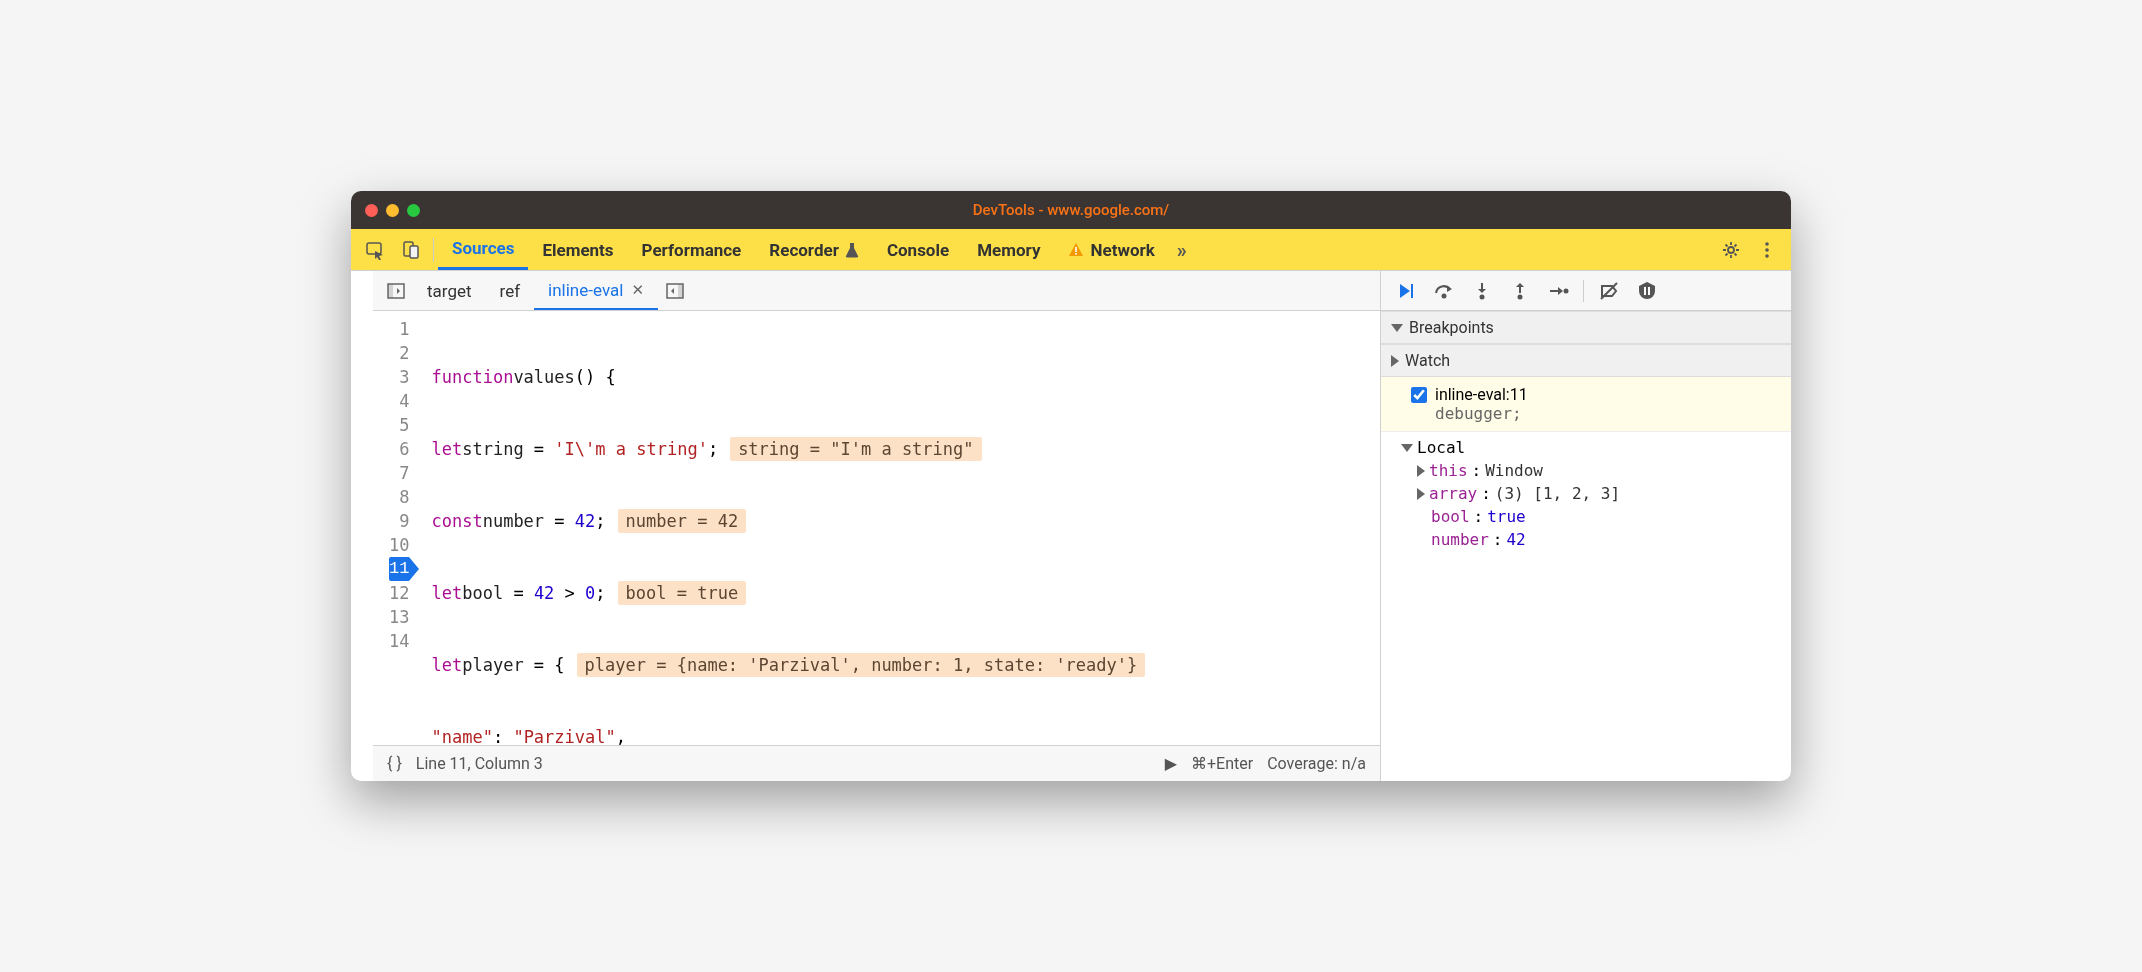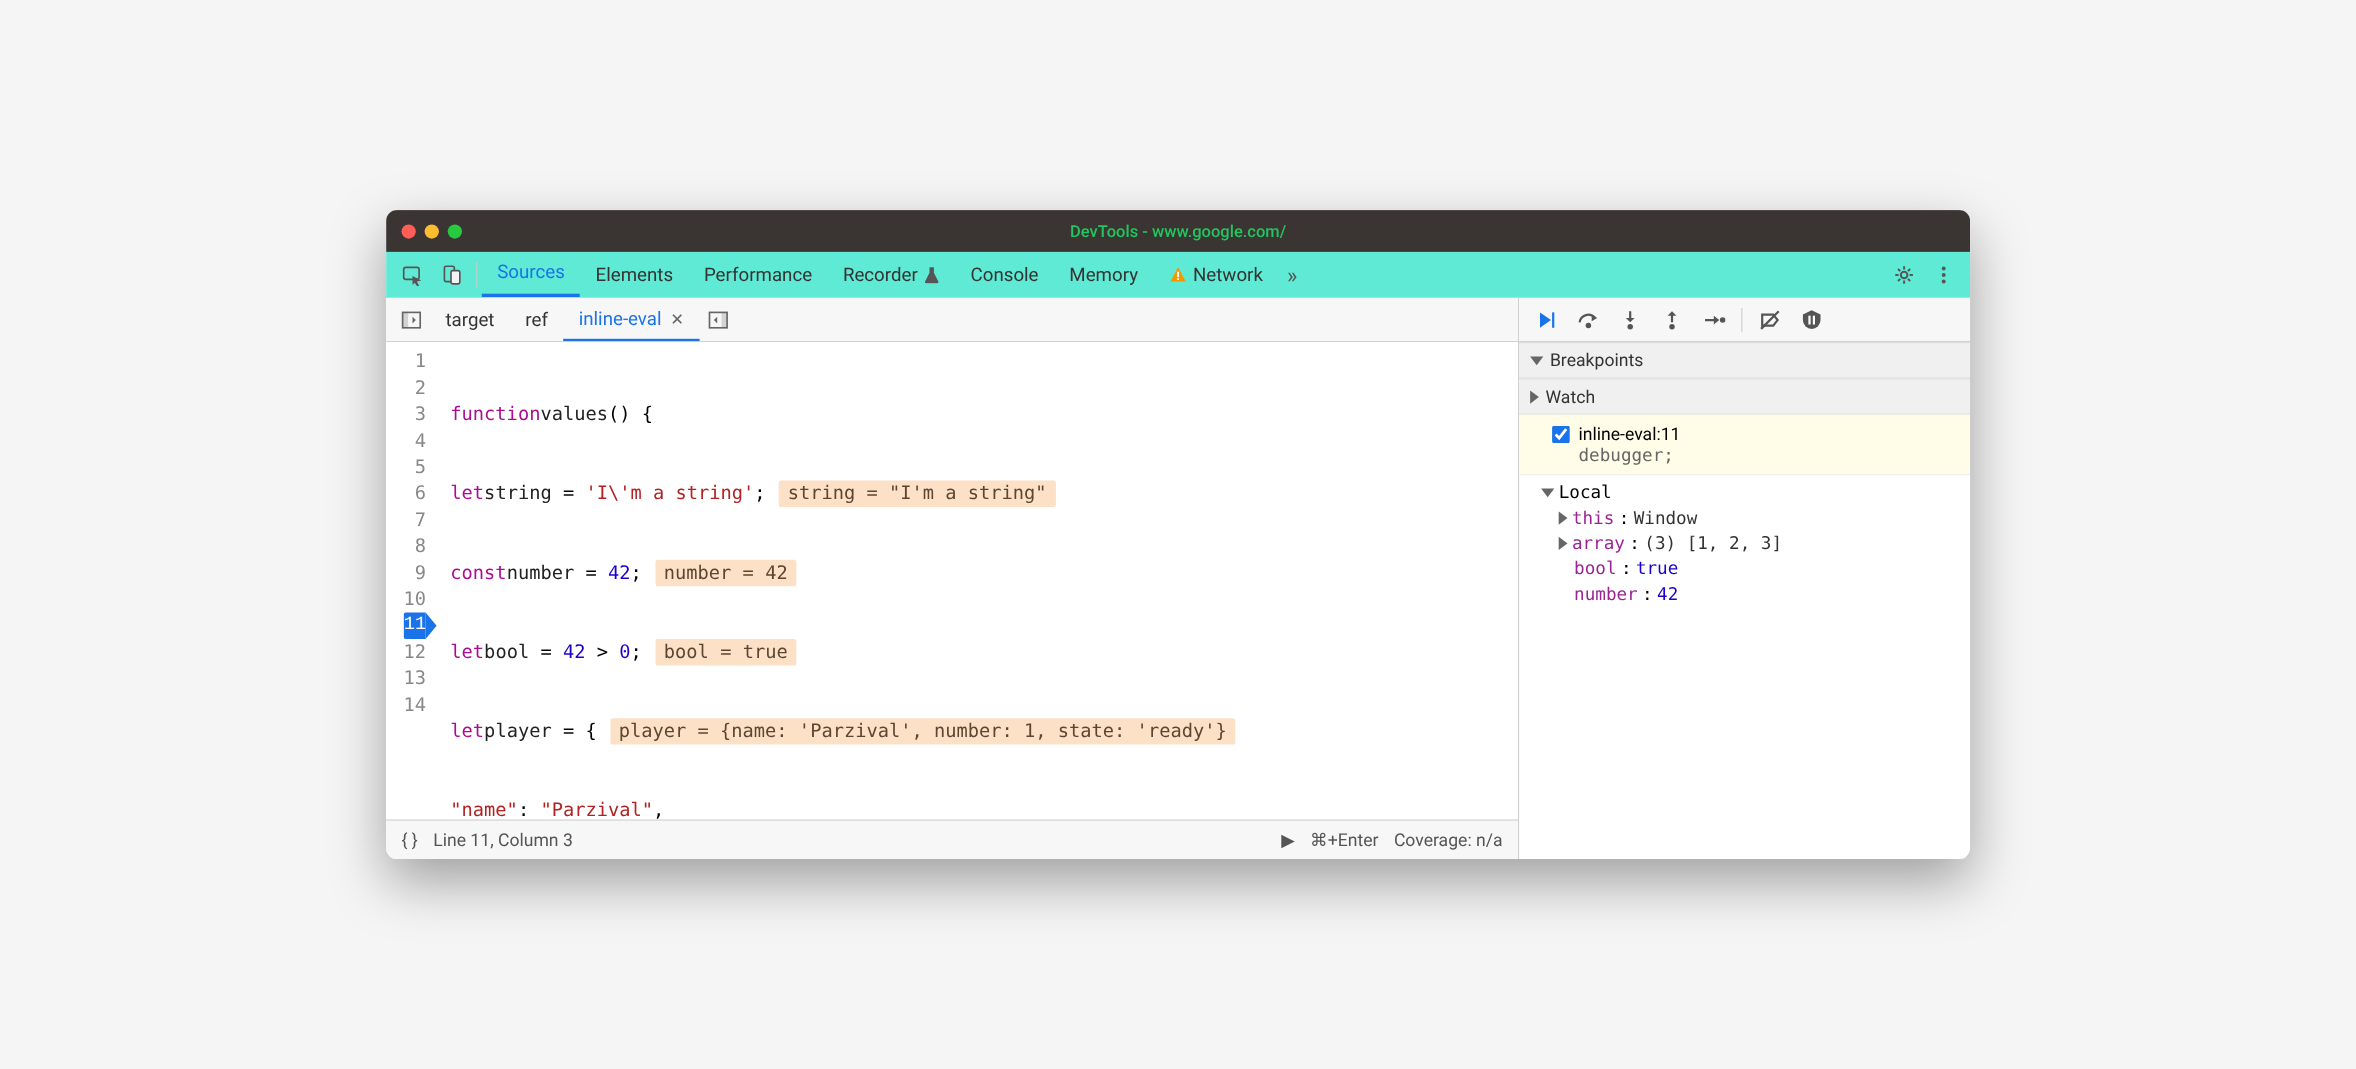--- a/index.html
+++ b/index.html
@@ -29,45 +29,47 @@
   padding: 0 14px;
   position: relative;
 }
 .traffic { display: flex; gap: 8px; }
 .traffic span { width: 13px; height: 13px; border-radius: 50%; }
 .tl-close { background: #ff5f57; }
 .tl-min { background: #febc2e; }
 .tl-max { background: #28c840; }
 .titlebar-title {
   position: absolute; left: 50%; transform: translateX(-50%);
-  color: #22c55e; font-size: 15px; font-weight: 500;
+  color: #f97316; font-size: 15px; font-weight: 500;
 }
 .tabbar {
   display: flex; align-items: center;
-  background: #5eead4;
+  background: #fde047;
   border-bottom: 1px solid #d0d0d0;
   height: 42px;
   padding: 0 6px;
+  font-weight: bold;
 }
 .tab-icon {
   width: 36px; height: 36px; display: flex; justify-content: center; align-items: center;
   color: #555; font-size: 18px;
 }
 .tab-divider { width: 1px; background: #ccc; height: 24px; margin: 0 4px; }
 .tab {
   padding: 0 14px; height: 100%; display: flex; align-items: center;
   font-size: 17px; color: #333; cursor: pointer;
 }
 .tab.active { color: #1a73e8; border-bottom: 3px solid #1a73e8; }
 .tab-warn { color: #e37400; margin-right: 6px; }
 .tab-chevrons { margin-left: 8px; font-size: 20px; color: #555; }
 .tabbar .spacer { flex: 1; }
 .main {
   display: flex;
   height: 510px;
+  margin-left: 22px;
 }
 .left {
   flex: 1; display: flex; flex-direction: column; min-width: 0;
   border-right: 1px solid #d0d0d0;
 }
 .file-tabs {
   display: flex; align-items: center; height: 40px;
   background: #f7f7f7; border-bottom: 1px solid #d0d0d0;
   padding: 0 6px;
 }

